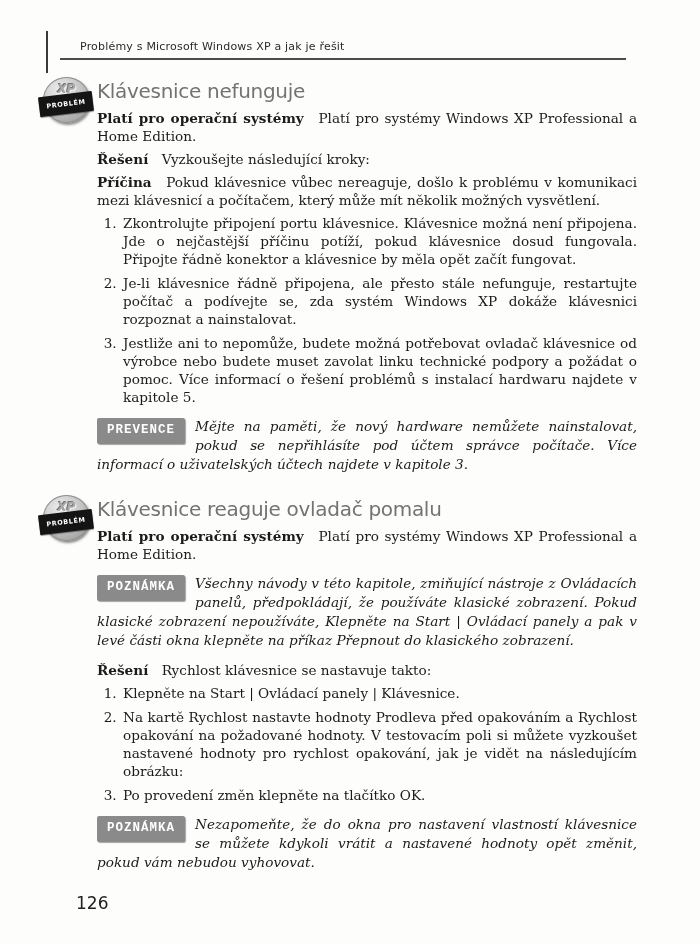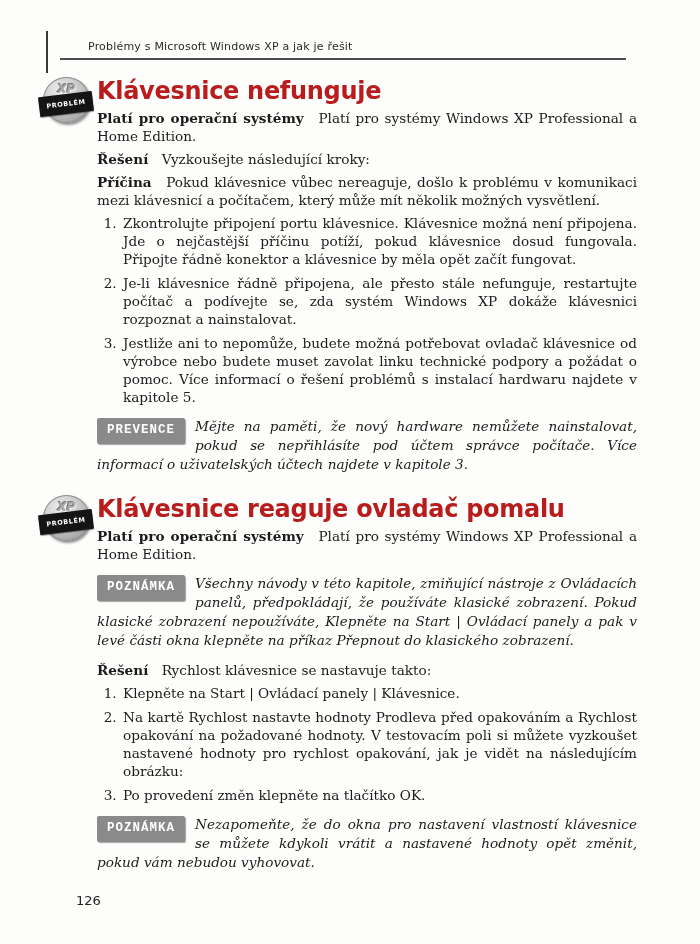--- a/index.html
+++ b/index.html
@@ -4,21 +4,21 @@
 <style>
   * { margin:0; padding:0; box-sizing:border-box; }
   html,body { width:700px; height:944px; }
   body { background:#e9e9e9; }
   .page {
     position:relative; width:700px; height:944px; background:#fdfdfb;
     font-family:"DejaVu Serif", serif; color:#1b1b1b; overflow:hidden;
   }
   .scan-mark { position:absolute; left:46px; top:31px; width:2px; height:42px; background:#3a3a3a; }
   .running-head {
-    position:absolute; left:88px; top:40px;
+    position:absolute; left:80px; top:40px;
     font-family:"DejaVu Sans", sans-serif; font-size:11px; color:#2a2a2a; letter-spacing:.2px;
   }
   .head-rule { position:absolute; left:60px; top:58px; width:566px; height:2px; background:#4c4c4c; }
   .content { position:absolute; left:97px; top:80px; width:540px; font-size:13.6px; line-height:18px; }
 
   .problem-section { position:relative; }
   .section-gap { margin-top:24px; }
 
   .xp-badge {
     position:absolute; left:-54px; top:-3px; width:47px; height:46px; border-radius:50%;
@@ -30,41 +30,41 @@
     font-family:"DejaVu Sans", sans-serif; font-weight:bold; font-style:italic; font-size:12px;
     color:#a9a9a9; text-shadow:-1px -1px 0 #777, 1px 1px 0 #f2f2f2;
   }
   .problem-ribbon {
     position:absolute; bottom:9px; left:-4px; right:-3px; padding:1px 0;
     background:#141414; color:#fff; text-align:center;
     font-family:"DejaVu Sans", sans-serif; font-weight:bold; font-size:6.5px; letter-spacing:.6px;
     transform:rotate(-7deg); border-radius:1px; box-shadow:0 1px 1px rgba(0,0,0,.4);
   }
   .section-title {
-    font-family:"DejaVu Sans", sans-serif; font-weight:bold; font-size:24px;
-    letter-spacing:-.3px; line-height:22px; margin-bottom:7px; color:#b91c1c;
+    font-family:"DejaVu Sans", sans-serif; font-weight:normal; font-size:20px;
+    letter-spacing:-.3px; line-height:22px; margin-bottom:7px; color:#737373;
   }
   p.body-par { margin-bottom:5px; text-align:justify; }
   .runin { font-weight:bold; margin-right:9px; }
 
   ol.steps { margin:2px 0 4px 0; padding-left:24px; }
   ol.steps li { margin-bottom:6px; text-align:justify; padding-left:2px; }
   ol.steps li:last-child { margin-bottom:2px; }
 
   .note { margin-top:11px; font-style:italic; text-align:justify; line-height:19px; }
   .note::after { content:""; display:block; clear:both; }
   .note-badge {
     float:left; margin:1px 10px 2px 0; padding:3px 10px 4px 10px;
     background:#8a8a8a; color:#ffffff; font-style:normal;
     font-family:Liberation Mono, monospace; font-weight:bold; font-size:12.5px; letter-spacing:1px;
     border-radius:2px; box-shadow:1px 1px 1px rgba(0,0,0,.35);
   }
   .page-number {
     position:absolute; left:76px; top:893px;
-    font-family:"DejaVu Sans", sans-serif; font-size:13px; color:#222;
+    font-family:"DejaVu Sans", sans-serif; font-size:17px; color:#222;
   }
 </style>
 </head>
 <body>
 
 <div class="page">
 
   <div class="scan-mark"></div>
   <div class="running-head">Problémy s Microsoft Windows XP a jak je řešit</div>
   <div class="head-rule"></div>

